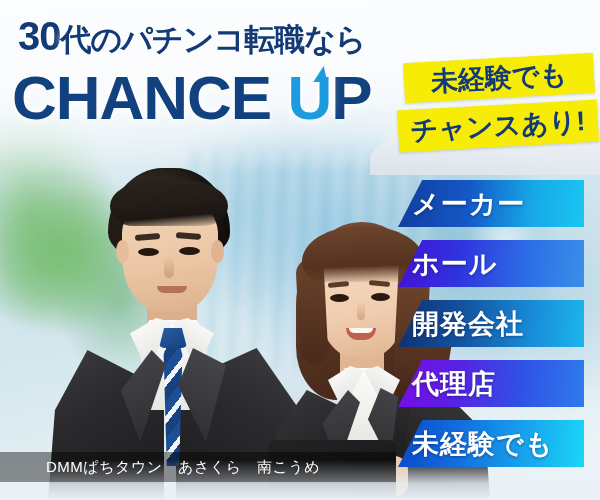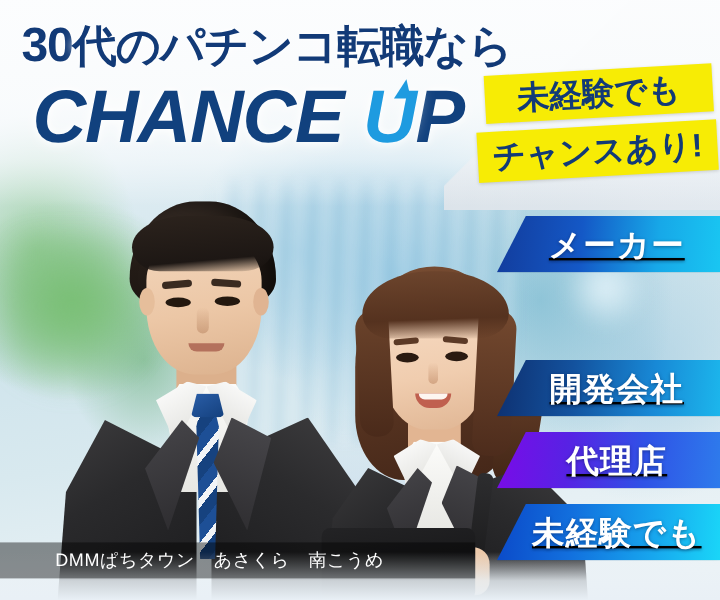--- a/index.html
+++ b/index.html
@@ -246,25 +246,25 @@
   }
 
   
   .headline{
     position:absolute; left:18px; top:14px;
     font-size:40px; font-weight:bold; letter-spacing:-1px;
     color:#123A77;
     text-shadow:0 0 6px rgba(255,255,255,.95),0 0 12px rgba(255,255,255,.85);
     white-space:nowrap;
   }
-  .headline .small{font-size:37px;}
+  .headline .small{font-size:31px;}
 
   .logo{
-    position:absolute; left:27px; top:62px;
-    font-size:62px; font-weight:bold; font-style:italic;
+    position:absolute; left:12px; top:62px;
+    font-size:62px; font-weight:bold; 
     letter-spacing:-1px;
     color:#11417E;
     text-shadow:0 0 7px rgba(255,255,255,.95),0 0 14px rgba(255,255,255,.8);
     white-space:nowrap;
     font-family:"Liberation Sans","DejaVu Sans",sans-serif;
   }
   .logo .up-u{ color:#1E9BE0; position:relative; display:inline-block; }
   .logo .up-u::after{
     content:"";
     position:absolute; right:2px; top:4px;
@@ -293,27 +293,26 @@
   }
   .badge-2{
     left:398px; top:105px; width:200px; height:42px;
     font-size:27px;
     transform:rotate(-3.2deg);
   }
 
   
   .tag{
     position:absolute;
-    right:0;
+    right:16px;
     width:186px;
     height:47px;
-    display:flex; align-items:center; justify-content:center;
+    display:flex; align-items:center; justify-content:flex-start;
     clip-path:polygon(13% 0%, 100% 0%, 100% 100%, 0% 100%);
     box-shadow:0 2px 5px rgba(0,0,0,.22);
-    text-decoration:underline;
   }
   .tag span{
     color:#ffffff;
     font-size:27px;
     font-weight:bold;
     letter-spacing:1px;
     text-shadow:0 1px 3px rgba(0,20,60,.45);
     padding-left:14px;
   }
   .tag-1{ top:180px; background:linear-gradient(95deg,#123C9C 0%,#1458C6 38%,#17A8E8 72%,#19C6F2 100%); }
@@ -411,20 +410,23 @@
   <div class="badge badge-1">
       <span>未経験でも</span>
     </div>
   <div class="badge badge-2">
       <span>チャンスあり!</span>
     </div>
 
   <div class="tag tag-1">
       <span>メーカー</span>
     </div>
+  <div class="tag tag-2">
+      <span>ホール</span>
+    </div>
   <div class="tag tag-3">
       <span>開発会社</span>
     </div>
   <div class="tag tag-4">
       <span>代理店</span>
     </div>
   <div class="tag tag-5">
       <span>未経験でも</span>
     </div>
 

